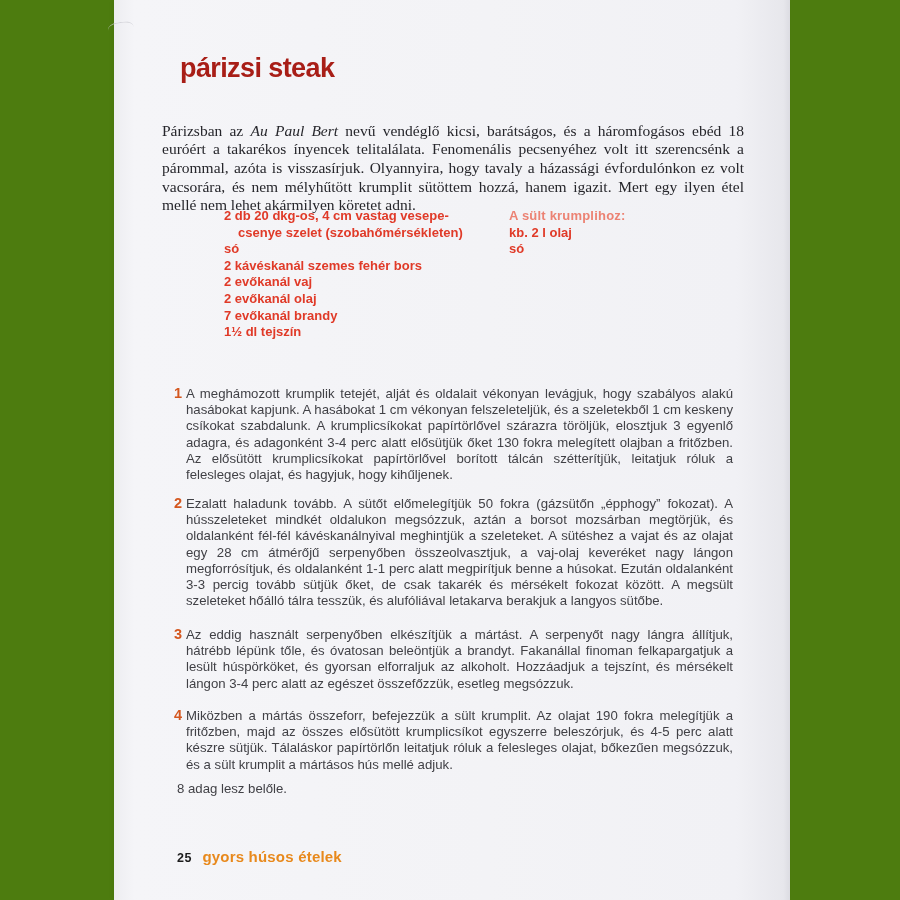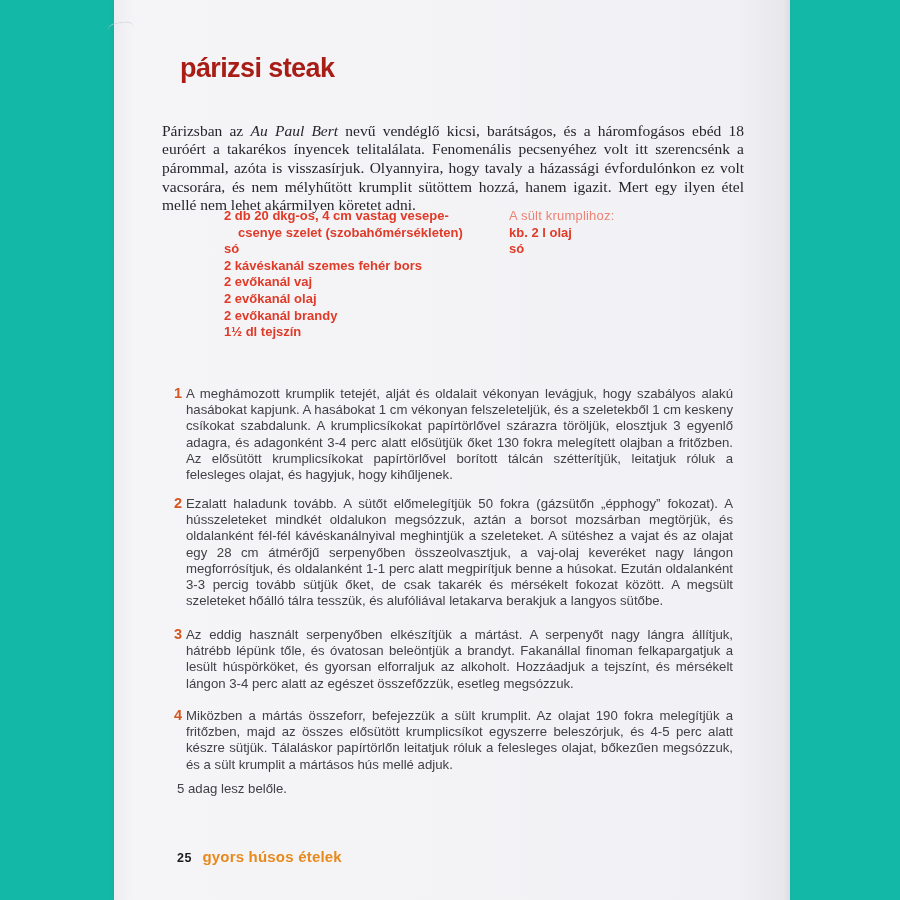--- a/index.html
+++ b/index.html
@@ -1,37 +1,37 @@
 <!DOCTYPE html>
 <html><head>
 <meta charset="utf-8">
 <style>
   html,body{margin:0;padding:0;background:#ffffff;}
-  .canvas{position:relative;width:900px;height:900px;background:#14b8a6;overflow:hidden;
+  .canvas{position:relative;width:900px;height:900px;background:#4d7c0f;overflow:hidden;
           font-family:"Liberation Sans",sans-serif;}
   .page{position:absolute;left:114px;top:0;width:676px;height:900px;
         background:linear-gradient(90deg,#ededf1 0%,#f5f5f8 3%,#f3f3f6 55%,#f1f1f5 92%,#e7e7ec 99%,#dcdce2 100%);
         box-shadow:-2px 0 4px rgba(0,0,0,0.04);}
   .scratch{position:absolute;left:-6px;top:22px;width:26px;height:12px;
            border-top:1px solid #c9c9cf;border-radius:60%/80%;transform:rotate(-8deg);opacity:.7;}
 
   .title{position:absolute;left:66px;top:36px;color:#a81e17;font-weight:700;
          font-size:27px;line-height:28px;letter-spacing:-0.6px;}
   .title .l2{padding-left:25px;display:block;}
 
   .intro{position:absolute;left:48px;top:106px;width:582px;
          font-family:"Liberation Serif",serif;font-size:15.5px;line-height:18.7px;
          color:#26262b;text-align:justify;}
   .intro em{font-style:italic;}
 
   .ing{position:absolute;top:208px;font-weight:700;font-size:13px;line-height:16.6px;color:#e03a28;margin-left:20px;}
   .ing-main{left:90px;width:280px;}
   .ing-main .item{white-space:pre-line;padding-left:14px;text-indent:-14px;}
   .ing-side{left:375px;width:200px;}
-  .ing-side .heading{font-weight:400;color:#ec8273;letter-spacing:.2px;}
+  .ing-side .heading{font-weight:700;color:#ec8273;letter-spacing:.2px;}
 
   .step{position:absolute;left:60px;width:570px;}
   .step-num{position:absolute;left:0;top:-1px;color:#d4571f;font-weight:700;font-size:14.5px;}
   .step-text{margin-left:12px;width:547px;font-size:13.2px;line-height:16.2px;
              color:#414146;text-align:justify;}
   .step1{top:386px;} .step2{top:496px;} .step3{top:627px;} .step4{top:708px;}
 
   .yield{position:absolute;left:63px;top:781px;font-size:13.2px;color:#414146;}
 
   .footer{position:absolute;left:63px;top:848px;font-size:12.5px;}
@@ -51,21 +51,21 @@
 
     <p class="intro"><span>Párizsban az </span><em>Au Paul Bert</em><span> nevű vendéglő kicsi, barátságos, és a háromfogásos ebéd 18 euróért a takarékos ínyencek telitalálata. Fenomenális pecsenyéhez volt itt szerencsénk a párommal, azóta is visszasírjuk. Olyannyira, hogy tavaly a házassági évfordulónkon ez volt vacsorára, és nem mélyhűtött krumplit sütöttem hozzá, hanem igazit. Mert egy ilyen étel mellé nem lehet akármilyen köretet adni.</span></p>
 
     <div class="ing ing-main">
       <div class="item">2 db 20 dkg-os, 4 cm vastag vesepe-
 csenye szelet (szobahőmérsékleten)</div>
       <div class="item">só</div>
       <div class="item">2 kávéskanál szemes fehér bors</div>
       <div class="item">2 evőkanál vaj</div>
       <div class="item">2 evőkanál olaj</div>
-      <div class="item">2 evőkanál brandy</div>
+      <div class="item">7 evőkanál brandy</div>
       <div class="item">1½ dl tejszín</div>
     </div>
 
     <div class="ing ing-side">
       <div class="heading">A sült krumplihoz:</div>
       <div class="item">kb. 2 l olaj</div>
       <div class="item">só</div>
     </div>
 
     <div class="step step1">
@@ -81,20 +81,20 @@
     <div class="step step3">
       <span class="step-num">3</span>
       <div class="step-text">Az eddig használt serpenyőben elkészítjük a mártást. A serpenyőt nagy lángra állítjuk, hátrébb lépünk tőle, és óvatosan beleöntjük a brandyt. Fakanállal finoman felkapargatjuk a lesült húspörköket, és gyorsan elforraljuk az alkoholt. Hozzáadjuk a tejszínt, és mérsékelt lángon 3-4 perc alatt az egészet összefőzzük, esetleg megsózzuk.</div>
     </div>
 
     <div class="step step4">
       <span class="step-num">4</span>
       <div class="step-text">Miközben a mártás összeforr, befejezzük a sült krumplit. Az olajat 190 fokra melegítjük a fritőzben, majd az összes elősütött krumplicsíkot egyszerre beleszórjuk, és 4-5 perc alatt készre sütjük. Tálaláskor papírtörlőn leitatjuk róluk a felesleges olajat, bőkezűen megsózzuk, és a sült krumplit a mártásos hús mellé adjuk.</div>
     </div>
 
-    <div class="yield">5 adag lesz belőle.</div>
+    <div class="yield">8 adag lesz belőle.</div>
 
     <div class="footer">
       <span class="pagenum">25</span>
       <span class="section">gyors húsos ételek</span>
     </div>
   </div>
 </div>
 
 </body></html>

